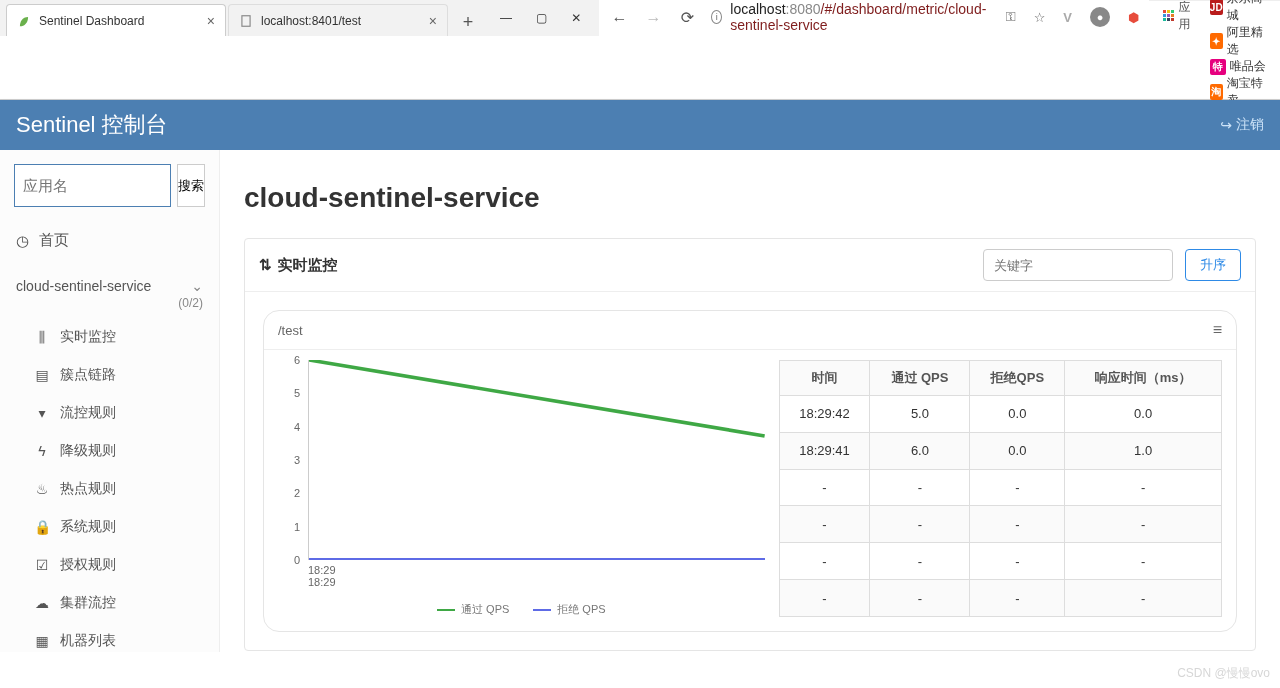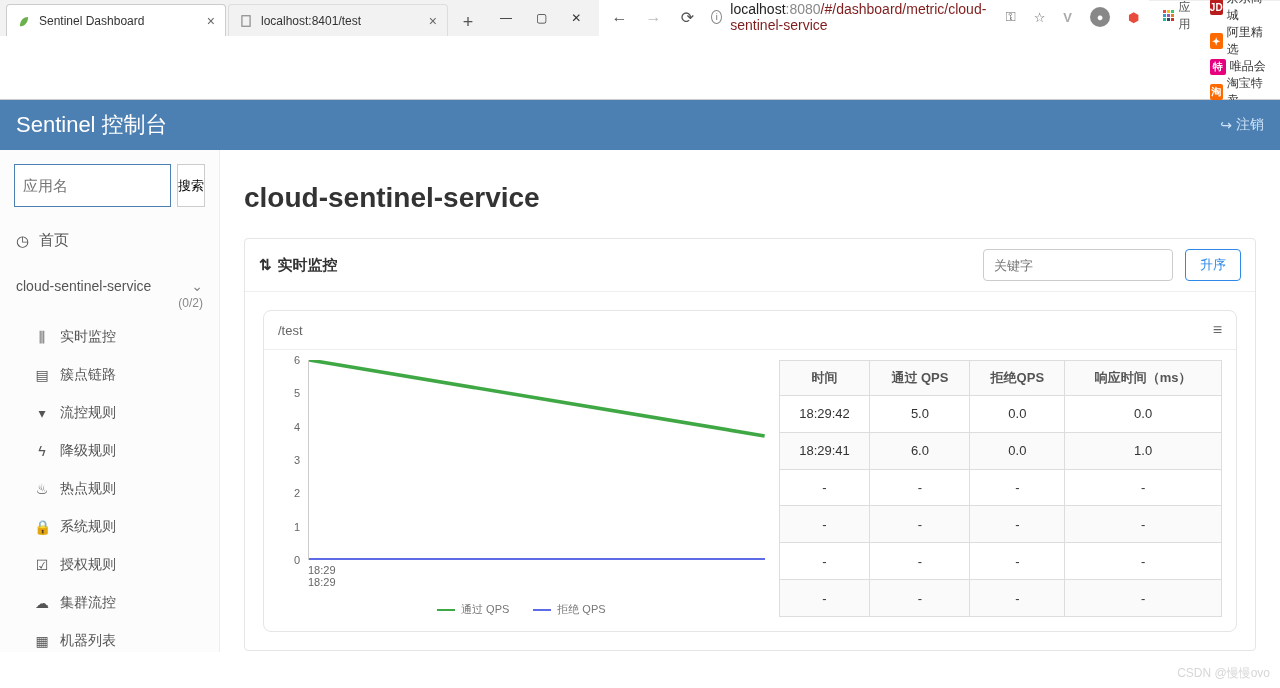--- a/index.html
+++ b/index.html
@@ -51,21 +51,21 @@
 
 
 .content { flex: 1; padding: 20px 24px; background: #fff; overflow: auto; }
 .page-title { font-size: 28px; font-weight: bold; margin: 12px 0 24px; }
 .panel { border: 1px solid #e5e5e5; border-radius: 4px; }
 .panel-head { display: flex; align-items: center; padding: 10px 14px; border-bottom: 1px solid #eee; }
 .panel-head .ph-title { font-size: 15px; font-weight: bold; display: flex; gap: 6px; align-items: center; }
 .panel-head .ph-right { margin-left: auto; display: flex; gap: 12px; }
 .kw-input { border: 1px solid #ccc; border-radius: 4px; padding: 6px 10px; width: 190px; font-size: 13px; }
 .sort-btn { border: 1px solid #2e8ae6; color: #2e8ae6; background: #fff; border-radius: 4px; padding: 6px 14px; font-size: 13px; }
-.card { border: 1px solid #e5e5e5; border-radius: 8px; margin: 18px; }
+.card { border: 1px solid #e5e5e5; border-radius: 16px; margin: 18px; }
 .card-head { display: flex; align-items: center; padding: 10px 14px; border-bottom: 1px solid #eee; color: #666; }
 .card-head .menu-icon { margin-left: auto; color: #666; font-size: 16px; }
 .card-body { display: flex; padding: 10px 14px 14px; gap: 14px; }
 
 
 .chart-wrap { flex: 1.1; display: flex; flex-direction: column; }
 .chart { position: relative; height: 200px; display: flex; }
 .y-axis { display: flex; flex-direction: column; justify-content: space-between; align-items: flex-end; padding-right: 8px; width: 30px; }
 .y-axis span { font-size: 11px; color: #666; height: 0; line-height: 0; position: relative; top: 0; }
 .plot { flex: 1; position: relative; border-left: 1px solid #ccc; border-bottom: 1px solid #ccc; }

